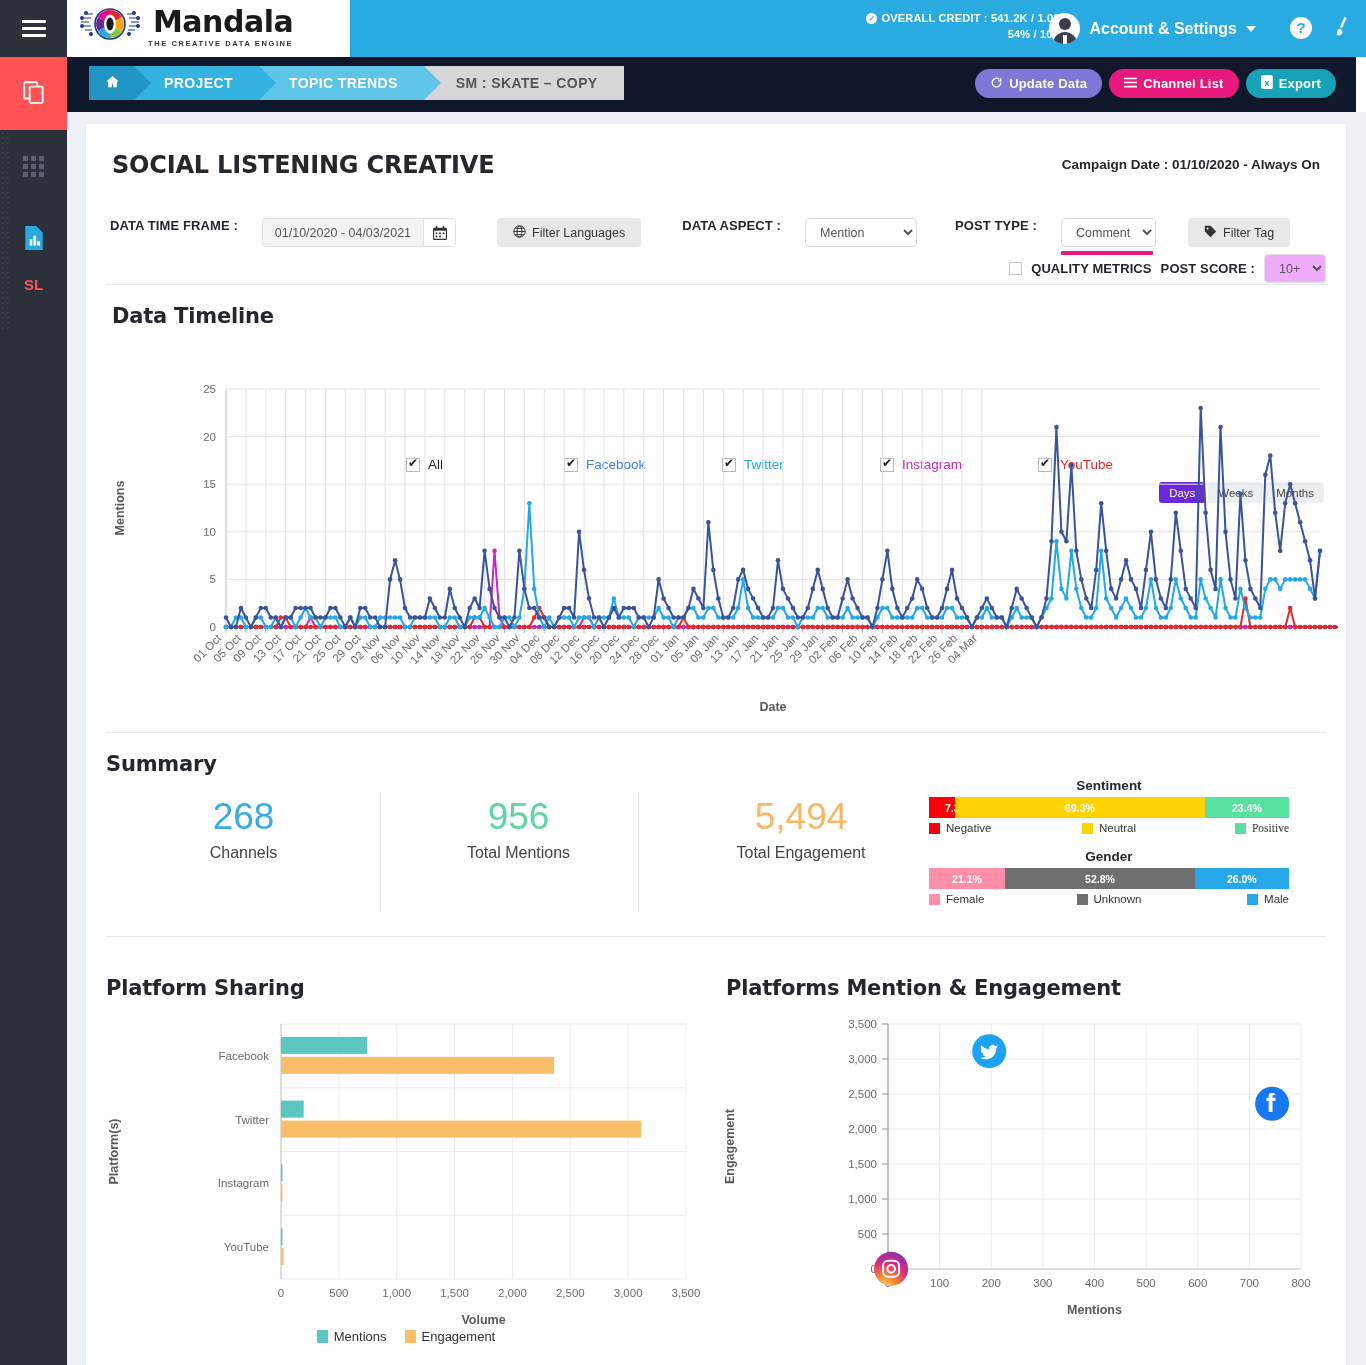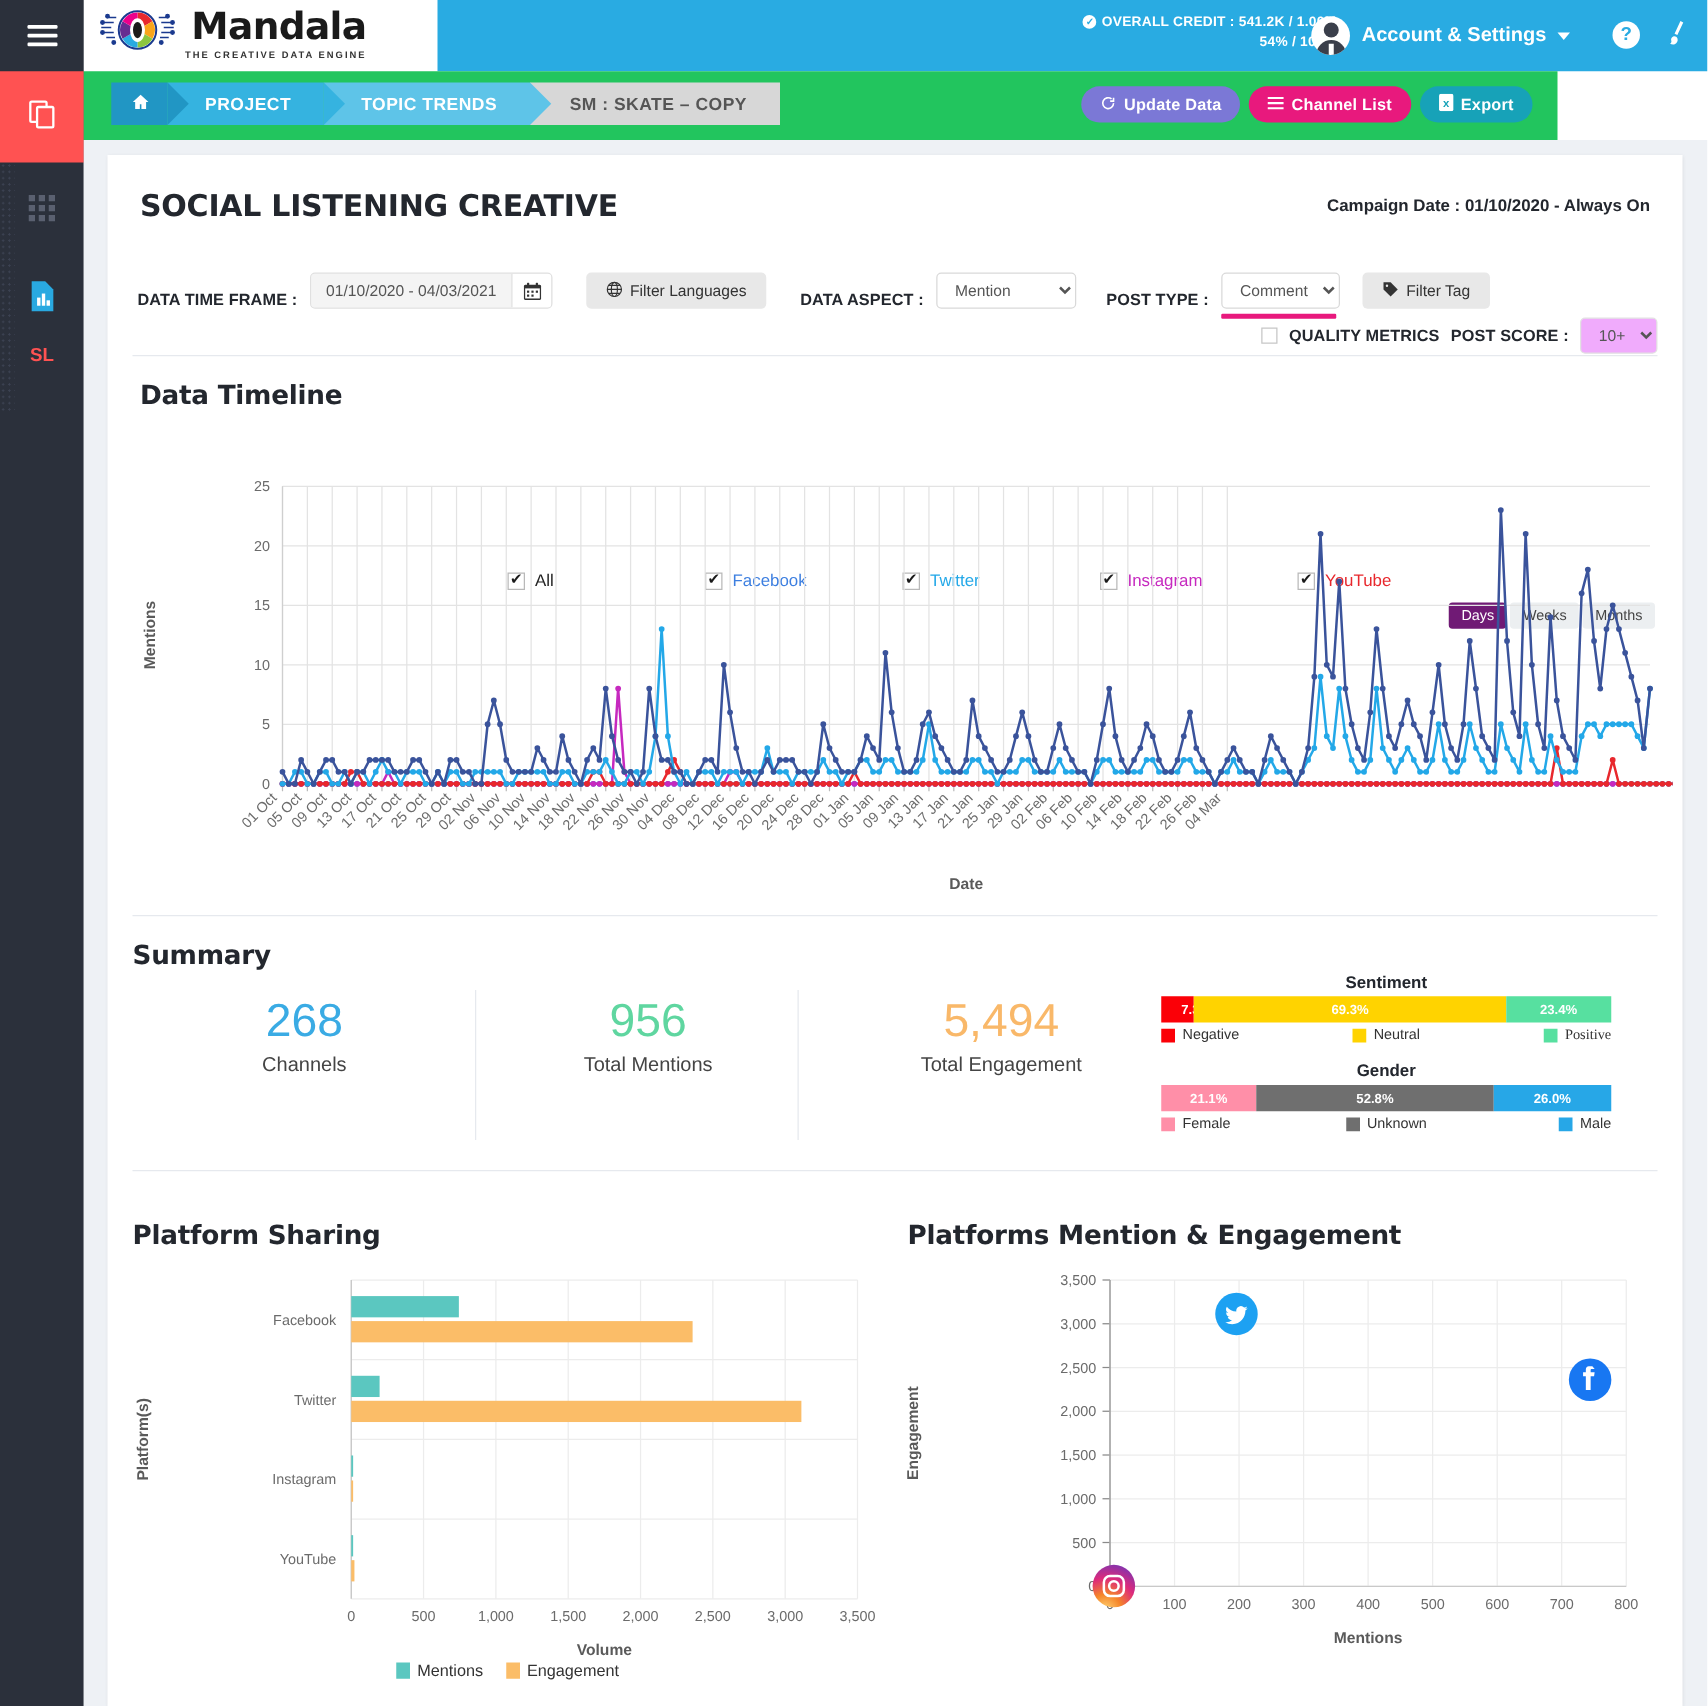--- a/index.html
+++ b/index.html
@@ -75,21 +75,21 @@
   .avwrap .t { position:absolute; left:13.5px; bottom:0; width:4px; height:9px; background:#fff; }
   .caret-d { width:0;height:0;border-left:5px solid transparent;border-right:5px solid transparent;border-top:6px solid #fff;}
   .help-icon {
     position:absolute; right:54px; top:17px; width:22px;height:22px;border-radius:50%;
     background:#fff;color:#29abe2;font-size:15px;font-weight:bold;text-align:center;line-height:22px;
   }
   .brush-icon { position:absolute; right:14px; top:16px; color:#fff; font-size:19px; transform: rotate(-20deg);}
 
   
   .crumbrow {
-    position: absolute; left: 67px; top: 57px; width: 1179px; height: 55px; background:#22c55e;
+    position: absolute; left: 67px; top: 57px; width: 1289px; height: 55px; background:#0f172a;
   }
   .crumbs { position:absolute; left:22px; top:9px; display:flex; height:34px; }
   .crumb {
     position: relative; display:flex; align-items:center; padding: 0 26px 0 26px;
     font-size: 14px; font-weight: bold; color:#fff; letter-spacing:0.4px;
   }
   .crumb.home { background:#2196c4; padding: 0 14px 0 16px; }
   .crumb.c1 { background:#35b3e0; }
   .crumb.c2 { background:#5ec4e8; }
   .crumb.c3 { background:#d7d7d7; color:#555; font-weight:bold; }
@@ -147,21 +147,21 @@
   }
   .sel {
     height:29px; border:1px solid #d9d9d9; border-radius:4px; background:#fff; font-size:12.5px;
     color:#555; padding:0 8px 0 10px; min-width:110px; cursor:pointer;
     font-family:"Liberation Sans", sans-serif;
   }
   .sel.grey { background:#f0abfc; border-color:#e2e2e2; min-width:56px; }
   .underline-pink {
     position:absolute; height:4px; background:#e8197d; border-radius:1px;
   }
-  .row1 { position:absolute; left:0; top:12px; display:flex; align-items:flex-end; gap:10px; }
+  .row1 { position:absolute; left:0; top:12px; display:flex; align-items:flex-start; gap:24px; }
   .row2 { position:absolute; right:0; top:48px; display:flex; align-items:center; gap:9px; }
   .chk {
     width:13px;height:13px;border:1px solid #c6c6c6;background:#fff; display:inline-block;
   }
 
   .divider { position:absolute; left:20px; right:20px; height:1px; background:#e6e9ee; }
 
   .sect-title {
     position:absolute; font-size:21px; font-weight:bold; color:#23272e;
     font-family:"DejaVu Sans", sans-serif; letter-spacing:-0.2px;
@@ -174,21 +174,21 @@
     width:14px;height:14px;border:1px solid #b9b9b9; background:#fff; position:relative;
   }
   .leg-box:after {
     content:'✔'; position:absolute; left:1px; top:-3px; font-size:12px; color:#1a1a1a;
   }
   .seg-ctl { position:absolute; right:22px; top:358px; display:flex; gap:3px; }
   .seg {
     height:21px; padding:0 10px; font-size:11.5px; display:flex;align-items:center;
     background:#eceff1; color:#444; border-radius:3px; cursor:pointer;
   }
-  .seg.on { background:#701a75; color:#fff; }
+  .seg.on { background:#6d28d9; color:#fff; }
 
   .ax-label { font-size:11.5px; fill:#6b6b6b; }
   .ax-title { font-size:12.5px; font-weight:bold; fill:#5a5a5a; }
 
   
   .sum-num { font-size:37px; font-weight:300; font-family:"Liberation Sans", sans-serif; }
   .sum-lab { font-size:16px; color:#444; margin-top:6px; }
   .vdiv { position:absolute; width:1px; background:#e6e9ee; }
 
   .bar-title { text-align:center; font-size:13.5px; font-weight:bold; color:#23272e; }

